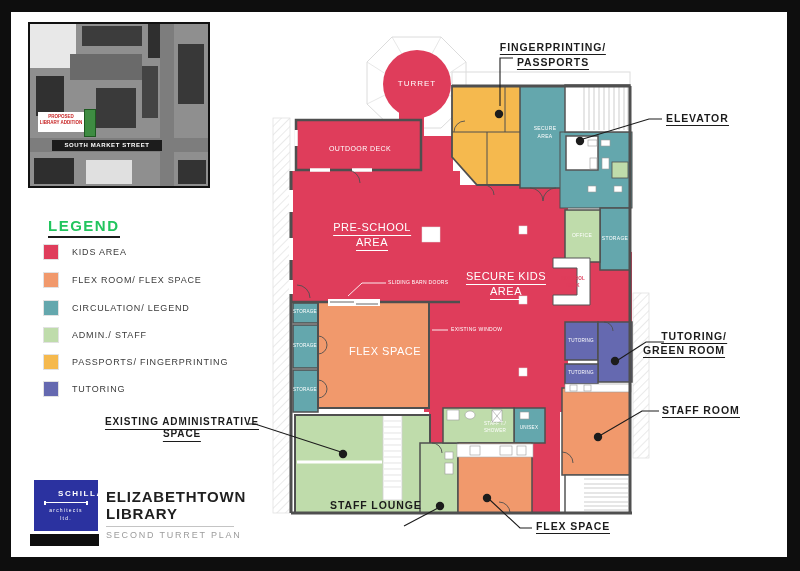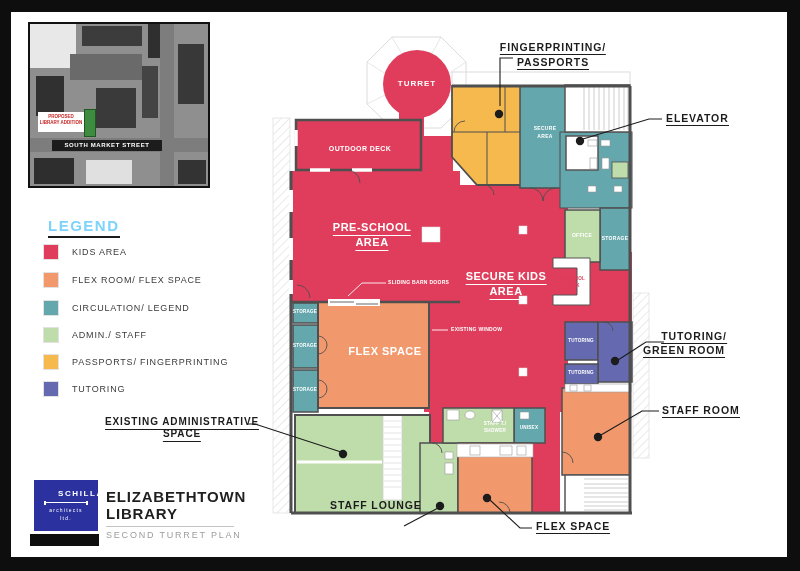--- a/index.html
+++ b/index.html
@@ -7,28 +7,28 @@
         font-family:"Liberation Sans",sans-serif;}
   #paper{position:absolute;left:11px;top:12px;width:776px;height:545px;background:#ffffff;}
   .abs{position:absolute;}
   .lbl{position:absolute;white-space:nowrap;line-height:1.05;}
   .c{transform:translateX(-50%);text-align:center;}
   
   .call{font-size:10.5px;font-weight:700;letter-spacing:.9px;color:#1c1c1c;}
   .u{border-bottom:1.5px solid #1c1c1c;padding-bottom:1px;display:inline-block;}
   .uw{border-bottom:1.5px solid #fff;padding-bottom:1px;display:inline-block;}
   
-  .rl{color:#fff;font-weight:700;}
+  .rl{color:#fff;font-weight:400;}
   .big{font-size:11px;letter-spacing:.5px;margin-left:12px;}
   .med{font-size:7px;letter-spacing:.4px;}
   .tiny{font-size:5px;letter-spacing:.3px;}
   .teeny{font-size:4.6px;letter-spacing:.2px;}
   .red-t{color:#DF3D5B;font-weight:700;}
   
-  .legend-title{font-size:15px;font-weight:700;letter-spacing:1.5px;color:#7dd3fc;
+  .legend-title{font-size:15px;font-weight:700;letter-spacing:1.5px;color:#22c55e;
                 border-bottom:2px solid #1c1c1c;padding-bottom:2px;}
   .legend-item-label{font-size:9px;letter-spacing:.8px;color:#3a3a3a;}
   .sw{position:absolute;width:14px;height:14px;border:1px solid #e2e2e2;}
   
   #site-map{position:absolute;left:28px;top:22px;width:178px;height:162px;background:#8f8f8f;
             border:2px solid #111;overflow:hidden;}
   .mb{position:absolute;}
   
   #logo-box{position:absolute;left:34px;top:480px;width:64px;height:51px;background:#2B32A0;
             color:#fff;text-align:center;}

